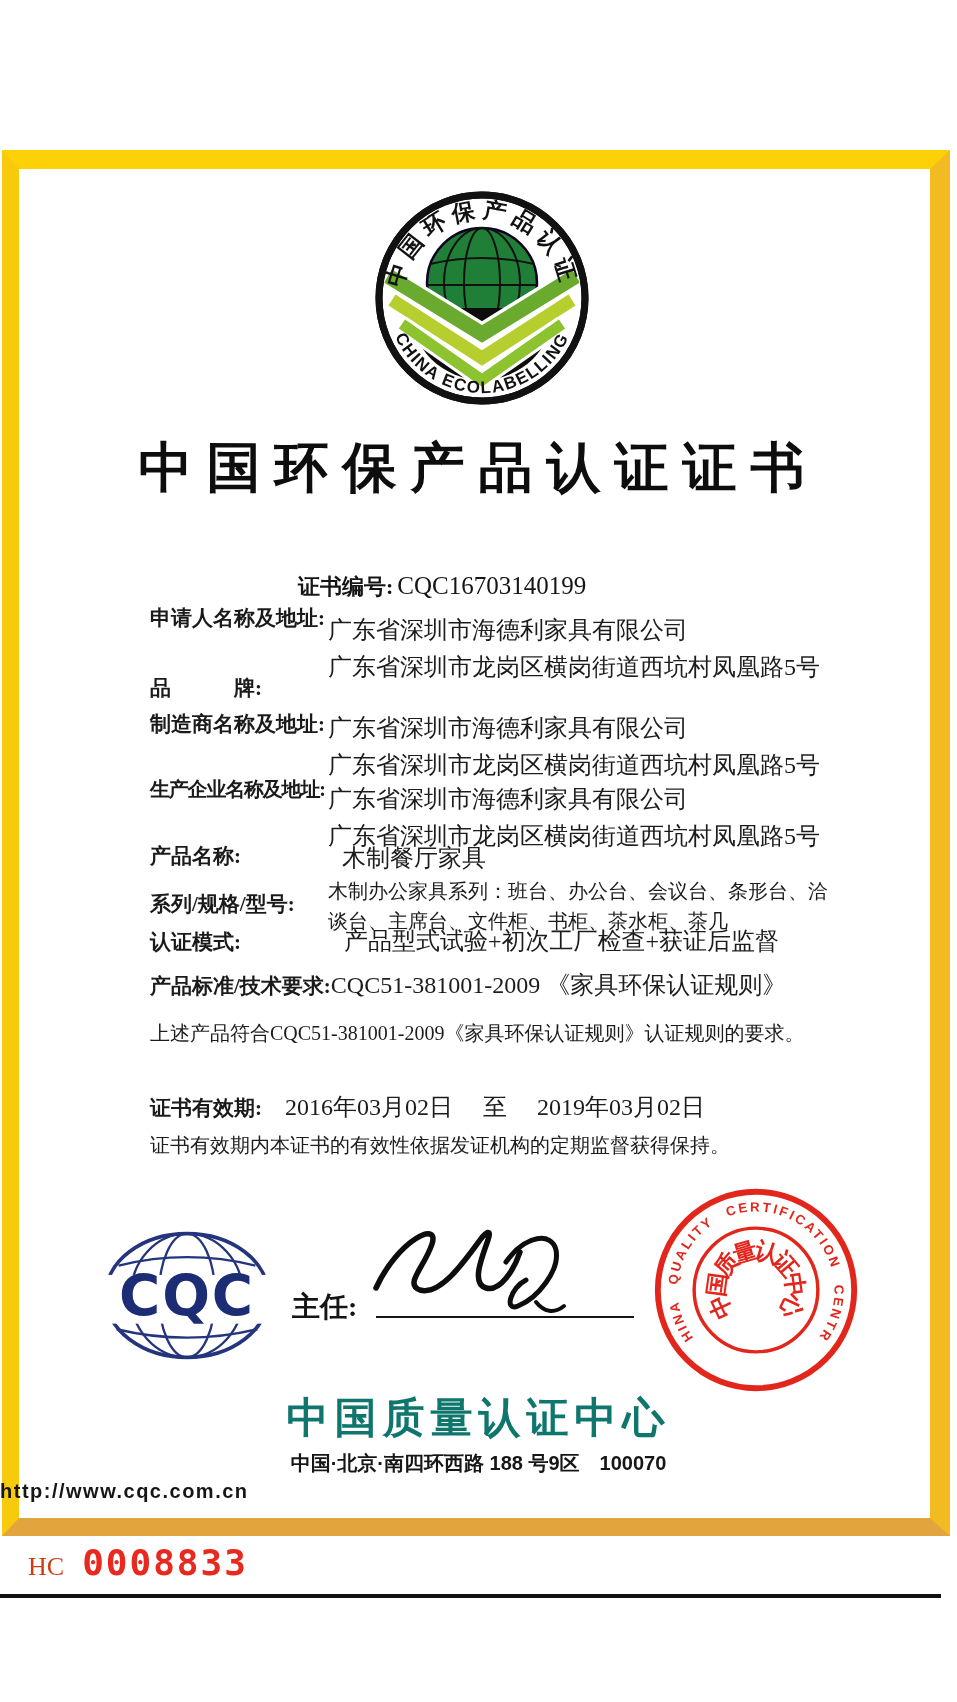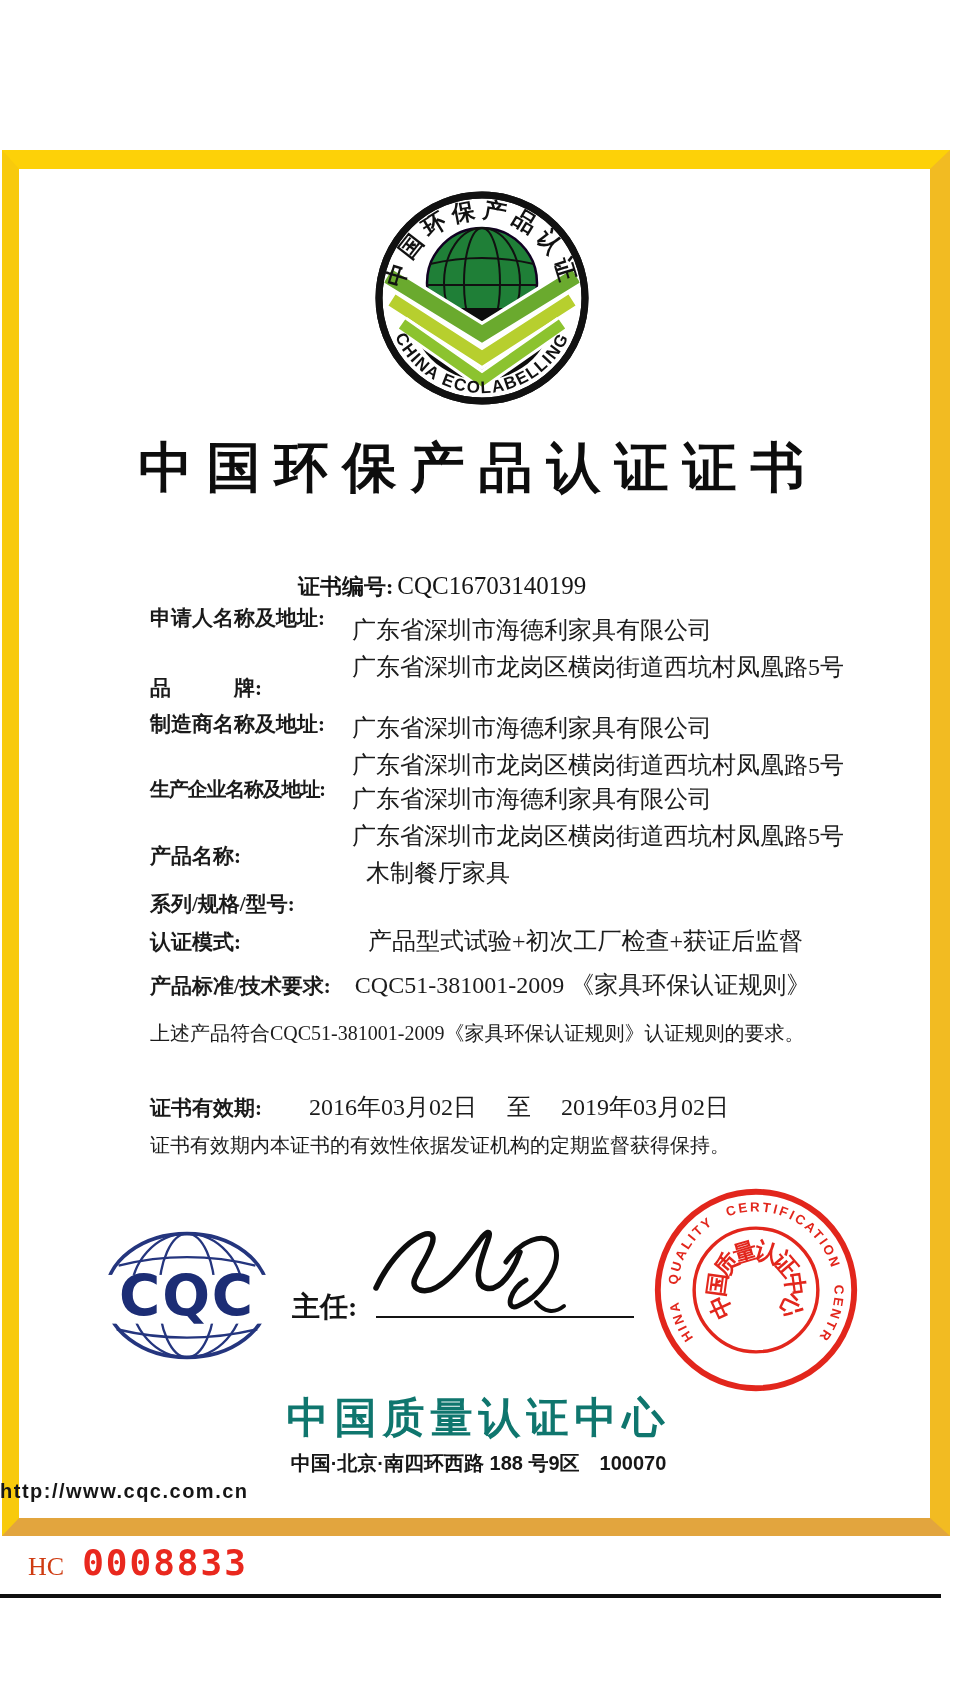--- a/index.html
+++ b/index.html
@@ -12,21 +12,21 @@
   
   .emblem{position:absolute;left:372px;top:188px;width:220px;height:220px;}
   .emblem text{font-family:"Liberation Sans", sans-serif;font-weight:bold;fill:#111;}
   .emblem .arc-top{font-size:23px;letter-spacing:6px;}
   .emblem .arc-bottom{font-size:17px;letter-spacing:1.5px;}
   
   .title{position:absolute;left:0;top:432px;width:957px;text-align:center;
          font-family:"Liberation Sans", sans-serif;font-weight:700;font-size:54px;
          letter-spacing:14px;color:#0d0d0d;white-space:nowrap;}
   
-  .row{position:absolute;left:150px;display:flex;align-items:flex-start;width:730px;gap:24px;}
+  .row{position:absolute;left:150px;display:flex;align-items:flex-start;width:730px;}
   .lbl{flex:0 0 178px;font-size:21px;font-weight:600;white-space:nowrap;color:#1a1a1a;}
   .lbl.tight{font-size:20px;letter-spacing:-1.2px;}
   .val{font-size:24px;line-height:37px;color:#1c1c1c;}
   .val.single{line-height:27px;}
   .val.small{font-size:20px;line-height:30px;width:505px;}
   .certline{position:absolute;left:298px;top:572px;white-space:nowrap;}
   .certline .lbl2{font-size:22px;font-weight:600;}
   .certline .val2{font-size:25px;}
   .para{position:absolute;left:150px;font-size:20px;line-height:35px;color:#1c1c1c;}
   
@@ -124,25 +124,26 @@
   <div class="row" style="top:776px">
     <span class="lbl tight">生产企业名称及地址:</span>
     <div class="val" style="margin-top:5px">
       <div>广东省深圳市海德利家具有限公司</div>
       <div>广东省深圳市龙岗区横岗街道西坑村凤凰路5号</div>
     </div>
   </div>
 
   <div class="row" style="top:842px">
     <span class="lbl">产品名称:</span>
-    <div class="val single" style="margin-top:18px;margin-left:14px">木制餐厅家具</div>
+    <div class="val single" style="margin-top:3px;margin-left:14px">木制餐厅家具</div>
   </div>
 
   <div class="row" style="top:876px">
     <span class="lbl" style="margin-top:14px">系列/规格/型号:</span>
+    <div class="val small">木制办公家具系列：班台、办公台、会议台、条形台、洽谈台、主席台、文件柜、书柜、茶水柜、茶几</div>
   </div>
 
   <div class="row" style="top:928px">
     <span class="lbl">认证模式:</span>
     <div class="val single" style="margin-left:16px">产品型式试验+初次工厂检查+获证后监督</div>
   </div>
 
   <div class="row" style="top:972px">
     <span class="lbl">产品标准/技术要求:</span>
     <div class="val single">CQC51-381001-2009 《家具环保认证规则》</div>

